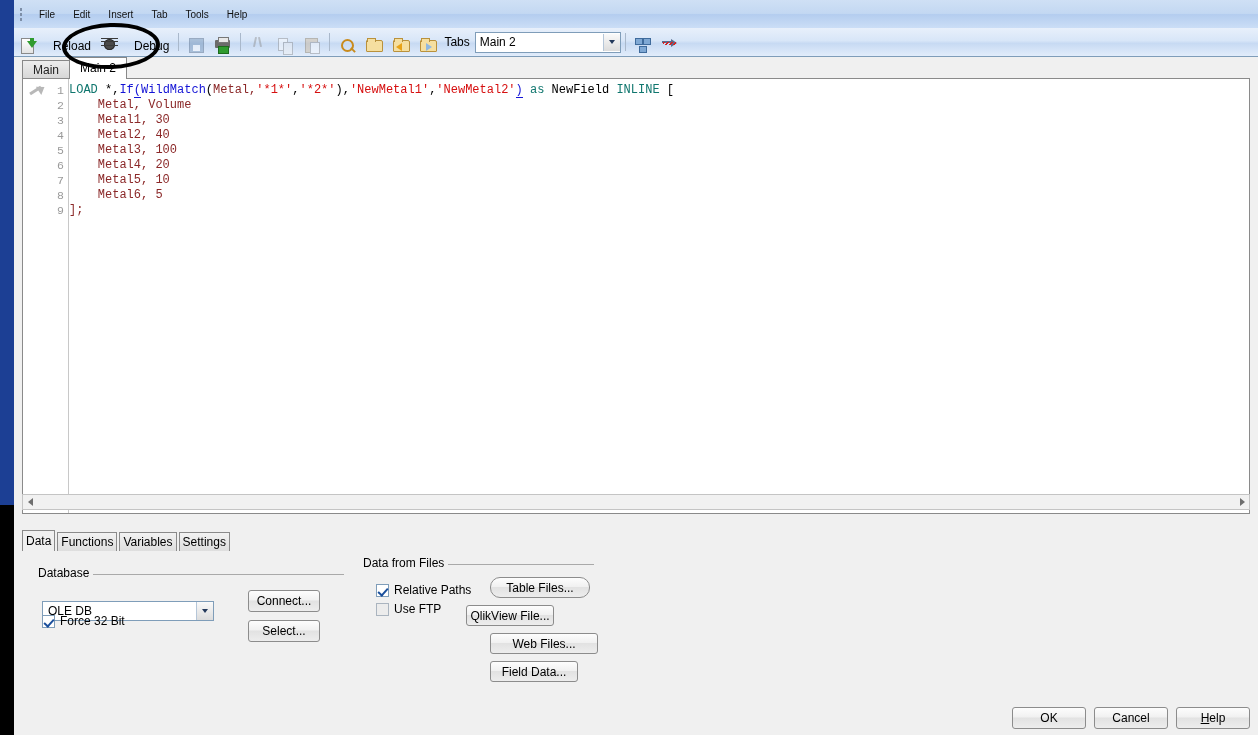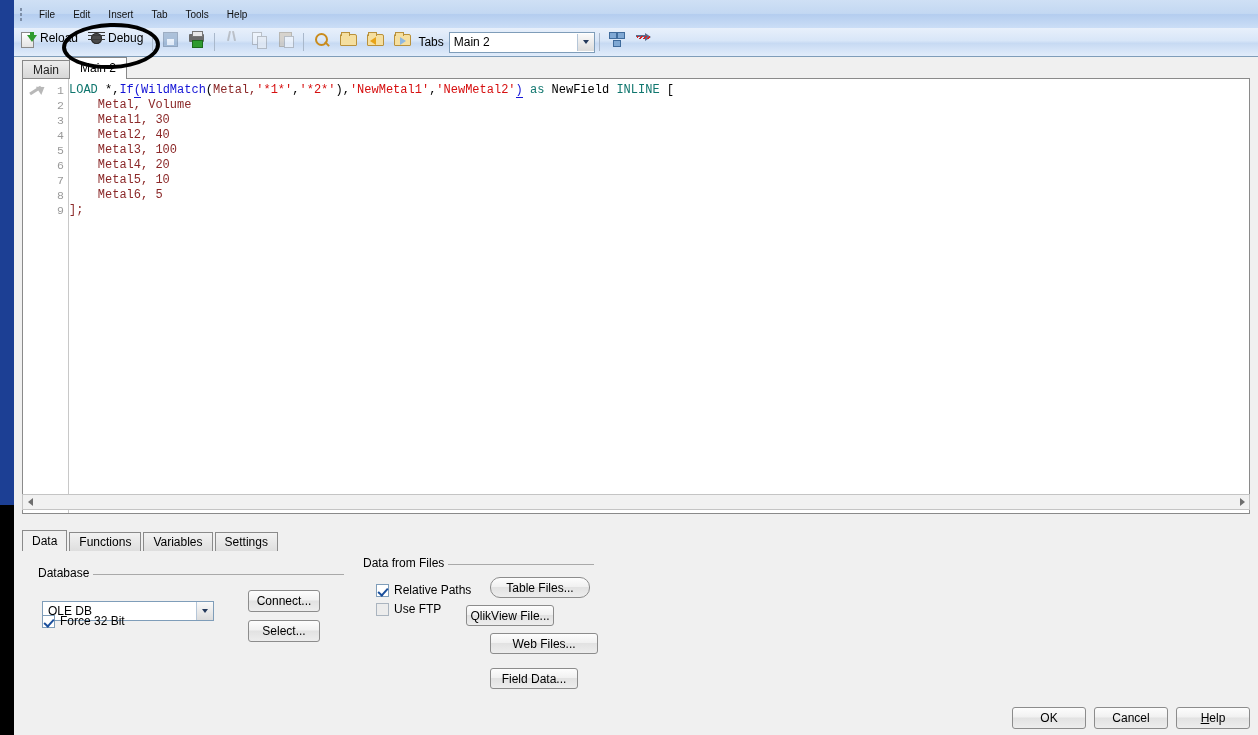--- a/index.html
+++ b/index.html
@@ -20,21 +20,21 @@
     border-bottom:1px solid #b6c8e0;display:flex;align-items:center;}
   .grip{width:10px;height:16px;margin-left:3px;margin-right:3px;
     background-image:radial-gradient(#7d8fa8 40%,transparent 41%);
     background-size:4px 5px;background-position:2px 1px;background-repeat:repeat-y;}
   .menu-item{padding:4px 9px;font-size:10px;color:#111;cursor:default;}
 
   
   .toolbar{position:absolute;left:14px;top:28px;right:0;height:28px;
     background:linear-gradient(to bottom,#e8f0fb 0%,#d8e6f8 45%,#c7daf3 55%,#e2edfb 100%);
     border-bottom:1px solid #7f9db9;display:flex;align-items:center;padding-left:2px;gap:1px;}
-  .tb-btn{display:flex;align-items:flex-start;gap:3px;height:22px;padding:0 4px;
+  .tb-btn{display:flex;align-items:flex-end;gap:16px;height:22px;padding:0 4px;
     border:1px solid transparent;border-radius:2px;cursor:default;font-size:12px;white-space:nowrap;}
   .tb-ico{width:16px;height:16px;display:inline-block;position:relative;flex:0 0 16px;}
   .tb-sep{width:1px;height:18px;background:#a9b8cb;margin:0 3px;}
   .tb-label{font-size:12px;}
   .tb-disabled{opacity:.45;}
 
   
   .ico-doc{background:linear-gradient(#fff,#e3e3e3);border:1px solid #8a8a8a;
     width:11px;height:14px;position:absolute;left:0;top:1px;}
   .ico-arrow-dn{position:absolute;left:6px;top:4px;width:0;height:0;
@@ -121,21 +121,21 @@
   .paren-hl{color:#1414d6;border-bottom:1px solid #1414d6;}
   .hscroll{position:absolute;left:22px;top:494px;width:1228px;height:16px;
     background:#f1f1f1;border:1px solid #c4c4c4;box-sizing:border-box;display:flex;align-items:center;justify-content:space-between;}
   .hs-arrow{width:14px;height:14px;display:flex;align-items:center;justify-content:center;}
   .hs-arrow.l:after{content:"";width:0;height:0;border-top:4px solid transparent;border-bottom:4px solid transparent;border-right:5px solid #6e6e6e;}
   .hs-arrow.r:after{content:"";width:0;height:0;border-top:4px solid transparent;border-bottom:4px solid transparent;border-left:5px solid #6e6e6e;}
 
   
   .bottom{position:absolute;left:14px;top:522px;right:0;bottom:0;background:#f0f0f0;}
   .panel-tabs{position:absolute;left:8px;top:8px;display:flex;align-items:flex-end;}
-  .ptab{height:18px;padding:0 9px;border:1px solid #8a8a8a;border-bottom:none;
+  .ptab{height:18px;padding:0 3px;border:1px solid #8a8a8a;border-bottom:none;
     background:linear-gradient(#f2f2f2,#dedede);font-size:12px;line-height:18px;margin-right:2px;cursor:default;}
   .ptab.active{background:#f0f0f0;height:20px;line-height:20px;position:relative;z-index:3;}
 
   .group{position:absolute;}
   .group-title{position:absolute;top:-8px;left:0;background:#f0f0f0;padding:0 4px;font-size:12px;color:#000;}
   .group-rule{position:absolute;top:0;left:0;right:0;height:1px;background:#a9a9a9;}
 
   .combo{width:172px;height:20px;border:1px solid #7f9db9;background:#fff;
     display:flex;align-items:center;font-size:12px;padding-left:5px;box-sizing:border-box;}
   .combo .val{flex:1;}
@@ -335,21 +335,21 @@
       <span>Relative Paths</span>
     </div>
     <div class="cbrow" style="position:absolute;left:362px;top:80px;">
       <span class="cbox dim"></span>
       <span>Use FTP</span>
     </div>
 
     <div class="btn" style="position:absolute;left:476px;top:55px;width:100px;height:21px;border-radius:10px;">Table Files...</div>
     <div class="btn" style="position:absolute;left:452px;top:83px;width:88px;height:21px;">QlikView File...</div>
     <div class="btn" style="position:absolute;left:476px;top:111px;width:108px;height:21px;">Web Files...</div>
-    <div class="btn" style="position:absolute;left:476px;top:139px;width:88px;height:21px;margin-top:7px;">Field Data...</div>
+    <div class="btn" style="position:absolute;left:476px;top:139px;width:88px;height:21px;">Field Data...</div>
 
     <div class="footer-btns">
       <div class="btn" style="width:74px;height:22px;">OK</div>
       <div class="btn" style="width:74px;height:22px;">Cancel</div>
       <div class="btn" style="width:74px;height:22px;">
         <span class="u">H</span>
           <span>elp</span>
       </div>
     </div>
 

